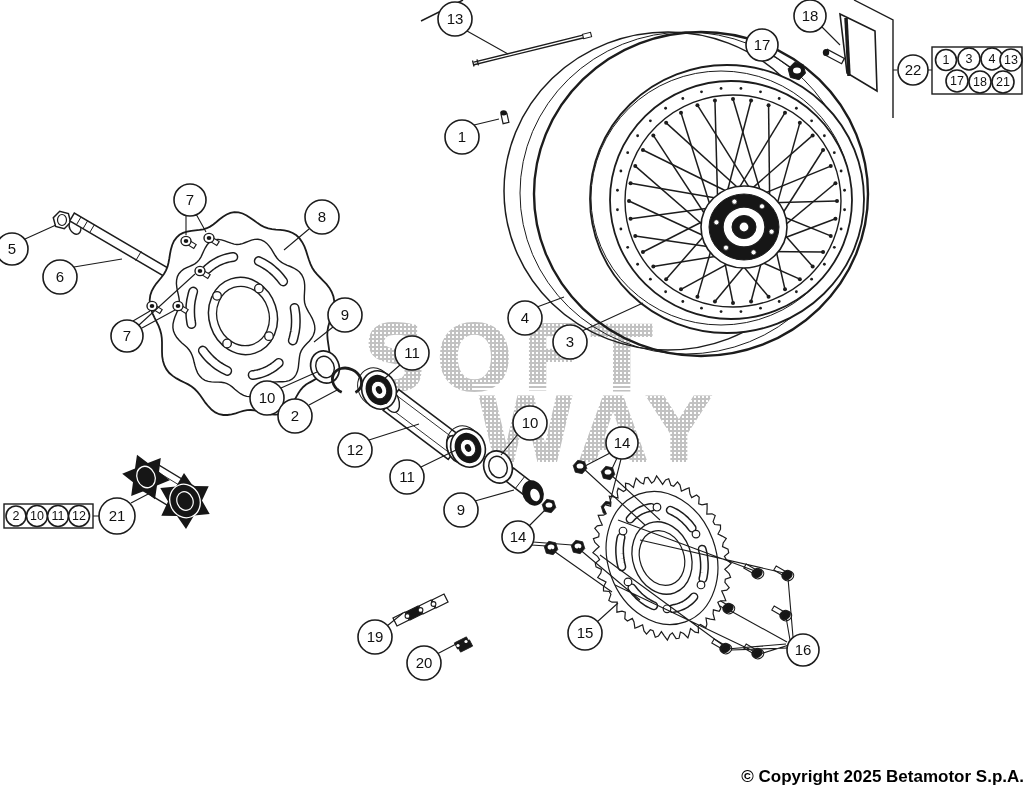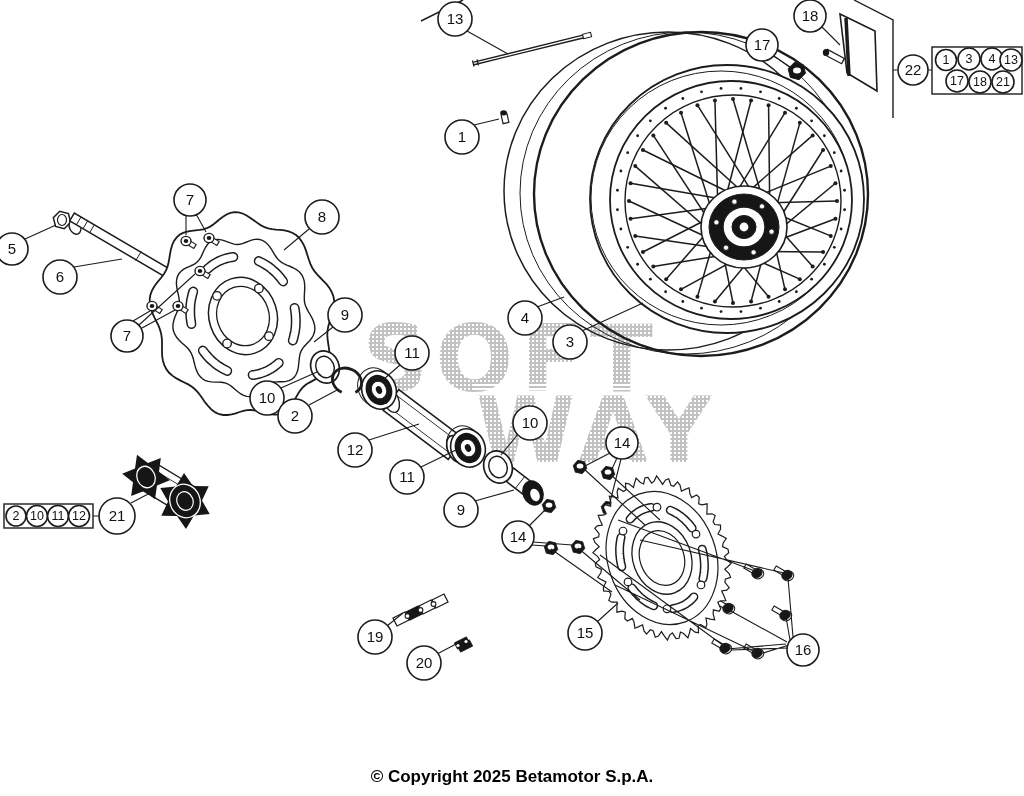--- a/index.html
+++ b/index.html
@@ -3,21 +3,21 @@
 <meta charset="utf-8">
 <style>
   html,body{margin:0;padding:0;background:#fff;}
   body{width:1024px;height:796px;overflow:hidden;font-family:"Liberation Sans",sans-serif;}
   .stage{position:relative;width:1024px;height:796px;background:#fff;}
   .wm{position:absolute;font-family:"DejaVu Sans",sans-serif;font-weight:bold;color:#c2c2c2;letter-spacing:7px;line-height:1;z-index:1;}
   .wm::after{content:"";position:absolute;inset:-3px;background-image:radial-gradient(#fff 1.3px,rgba(255,255,255,0) 1.45px);background-size:4px 4px;}
   #wm1{left:362px;top:314px;font-size:92px;}
   #wm2{left:476px;top:386px;font-size:90px;}
   svg.diagram{position:absolute;left:0;top:0;z-index:2;}
-  .footer{position:absolute;left:0;right:0;top:767px;text-align:center;font-size:17px;font-weight:bold;color:#000;z-index:3;}
+  .footer{position:absolute;left:0;right:0;top:767px;text-align:right;font-size:17px;font-weight:bold;color:#000;z-index:3;}
   .ln{fill:none;stroke:#1c1c1c;}
   .wf{fill:#fff;stroke:#1c1c1c;}
   .df{fill:#161616;}
   .ldr{fill:none;stroke:#1c1c1c;stroke-width:1.1;}
   .co{fill:#fff;stroke:#1c1c1c;stroke-width:1.6;}
   .ct{font:15px "Liberation Sans",sans-serif;text-anchor:middle;fill:#111;}
   .cl{font:12.5px "Liberation Sans",sans-serif;text-anchor:middle;fill:#111;}
 </style>
 </head>
 <body>

